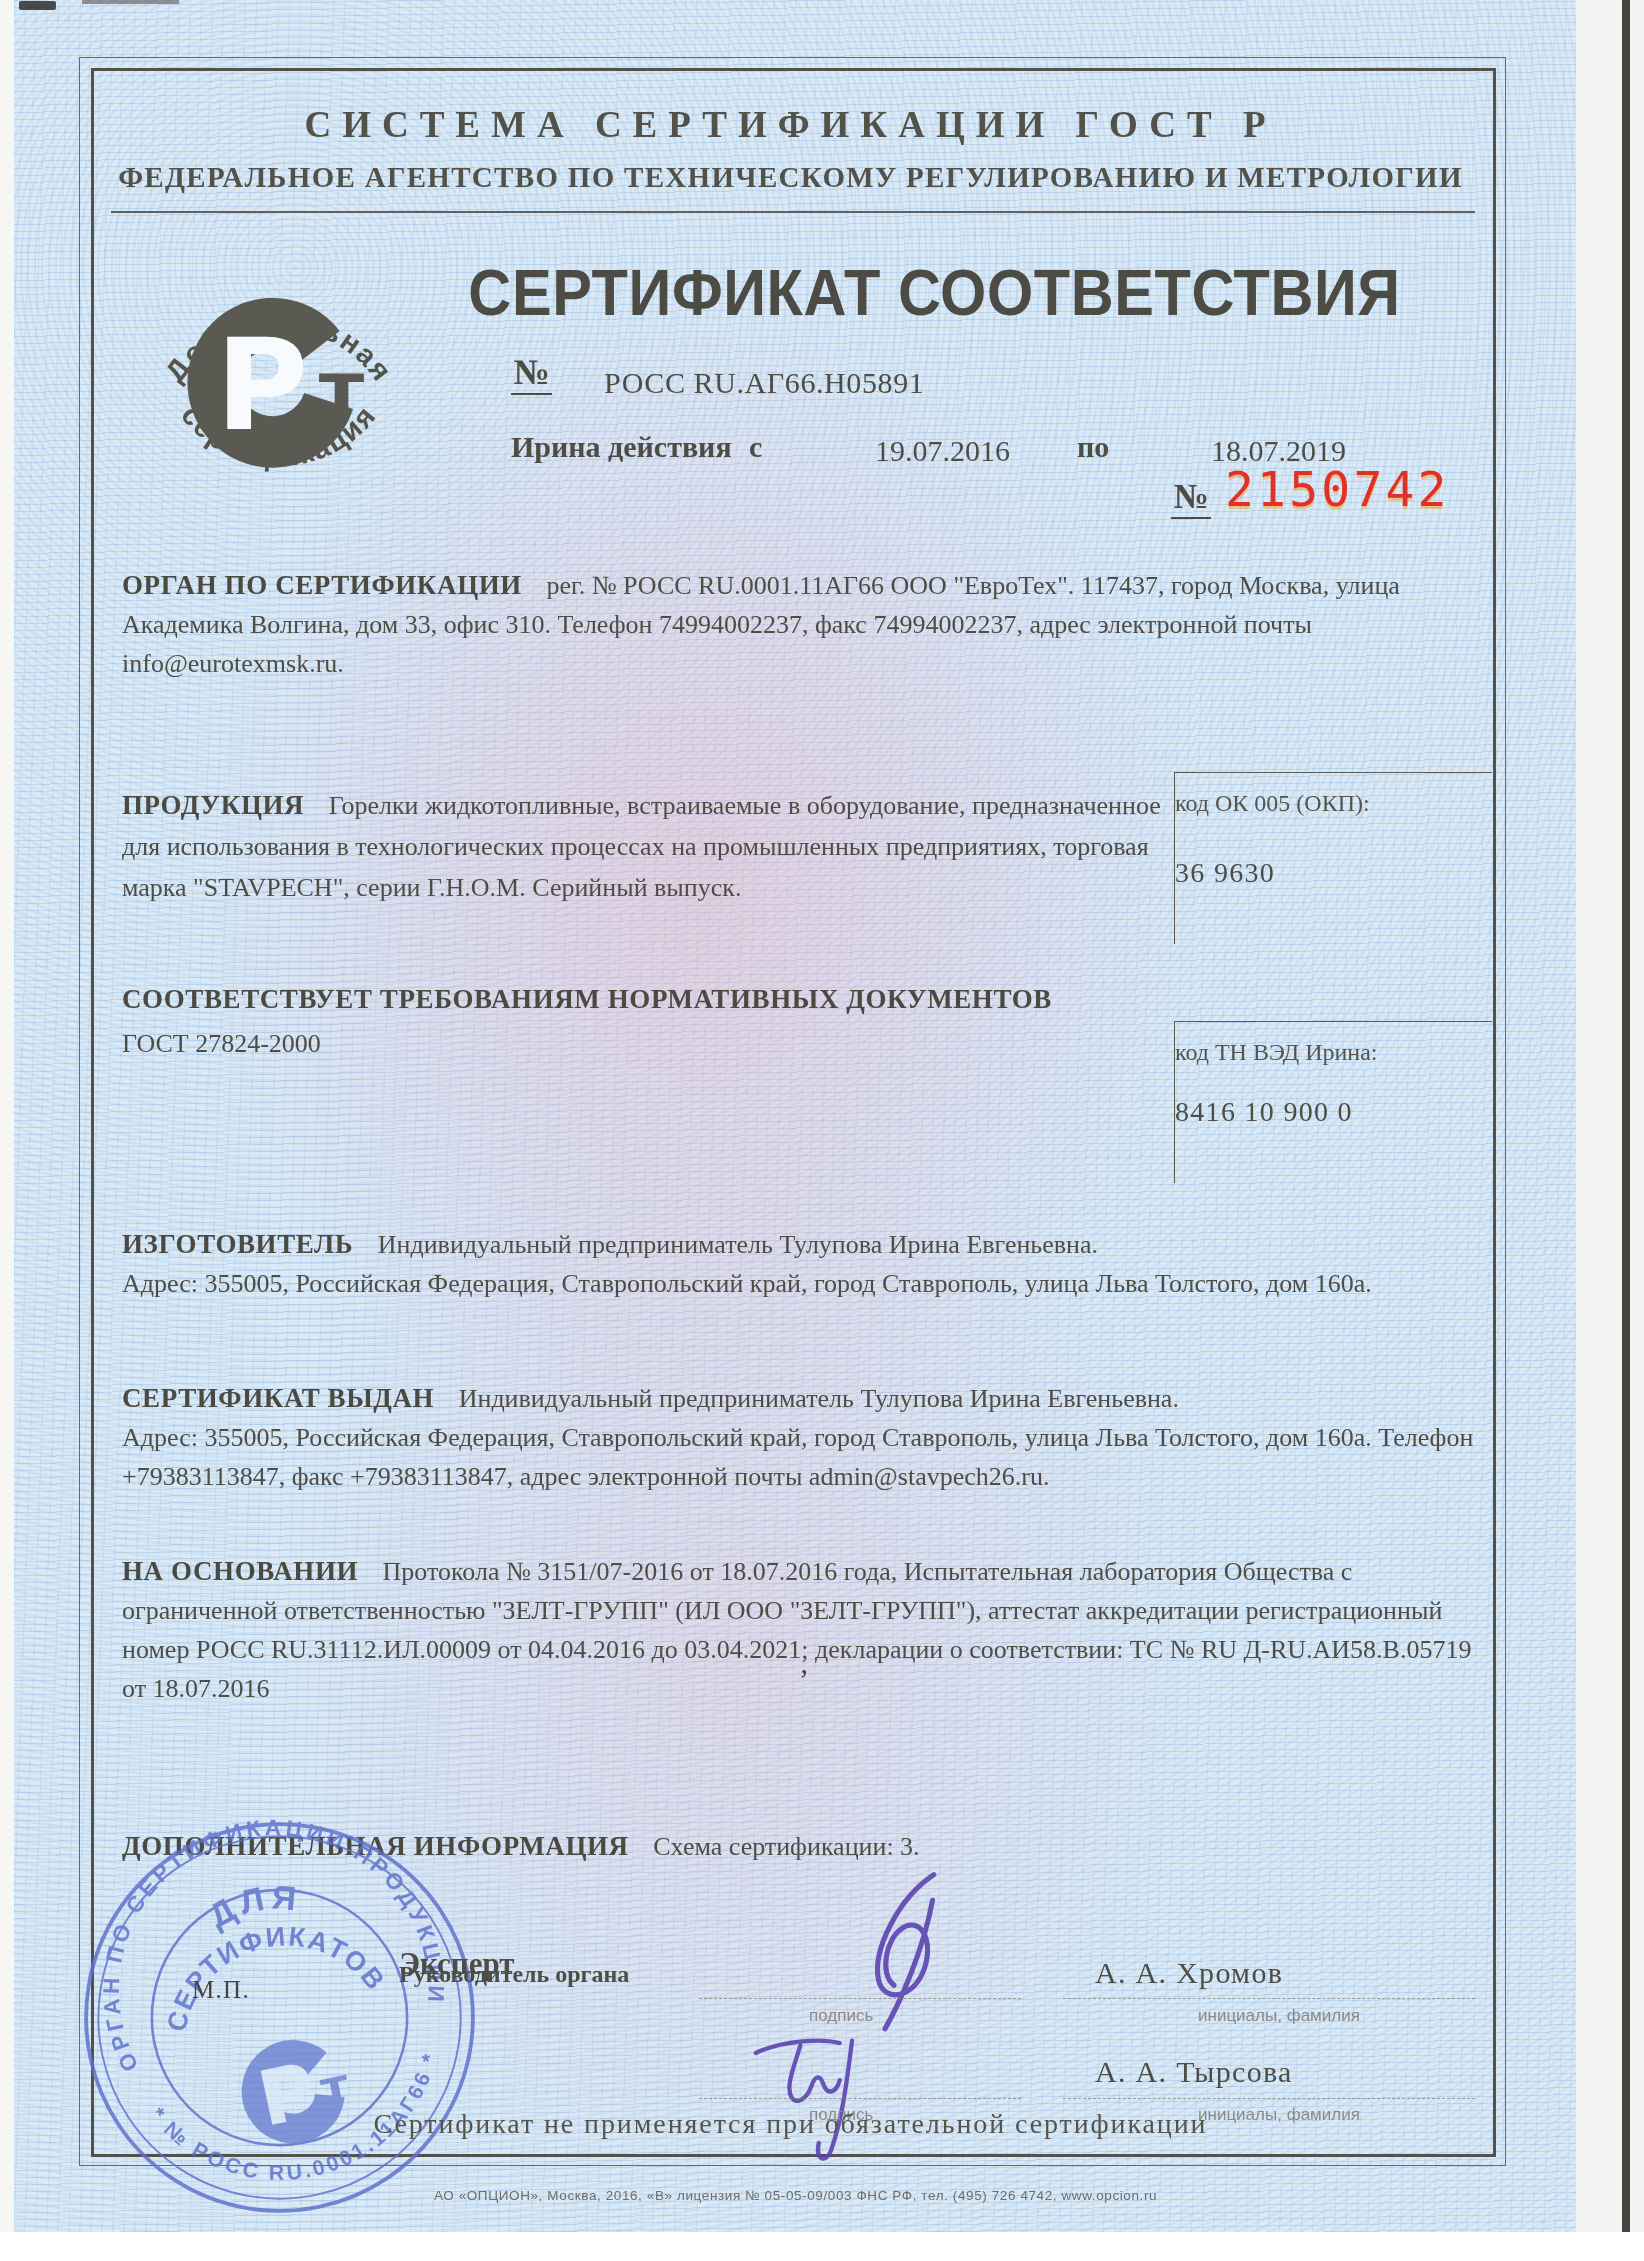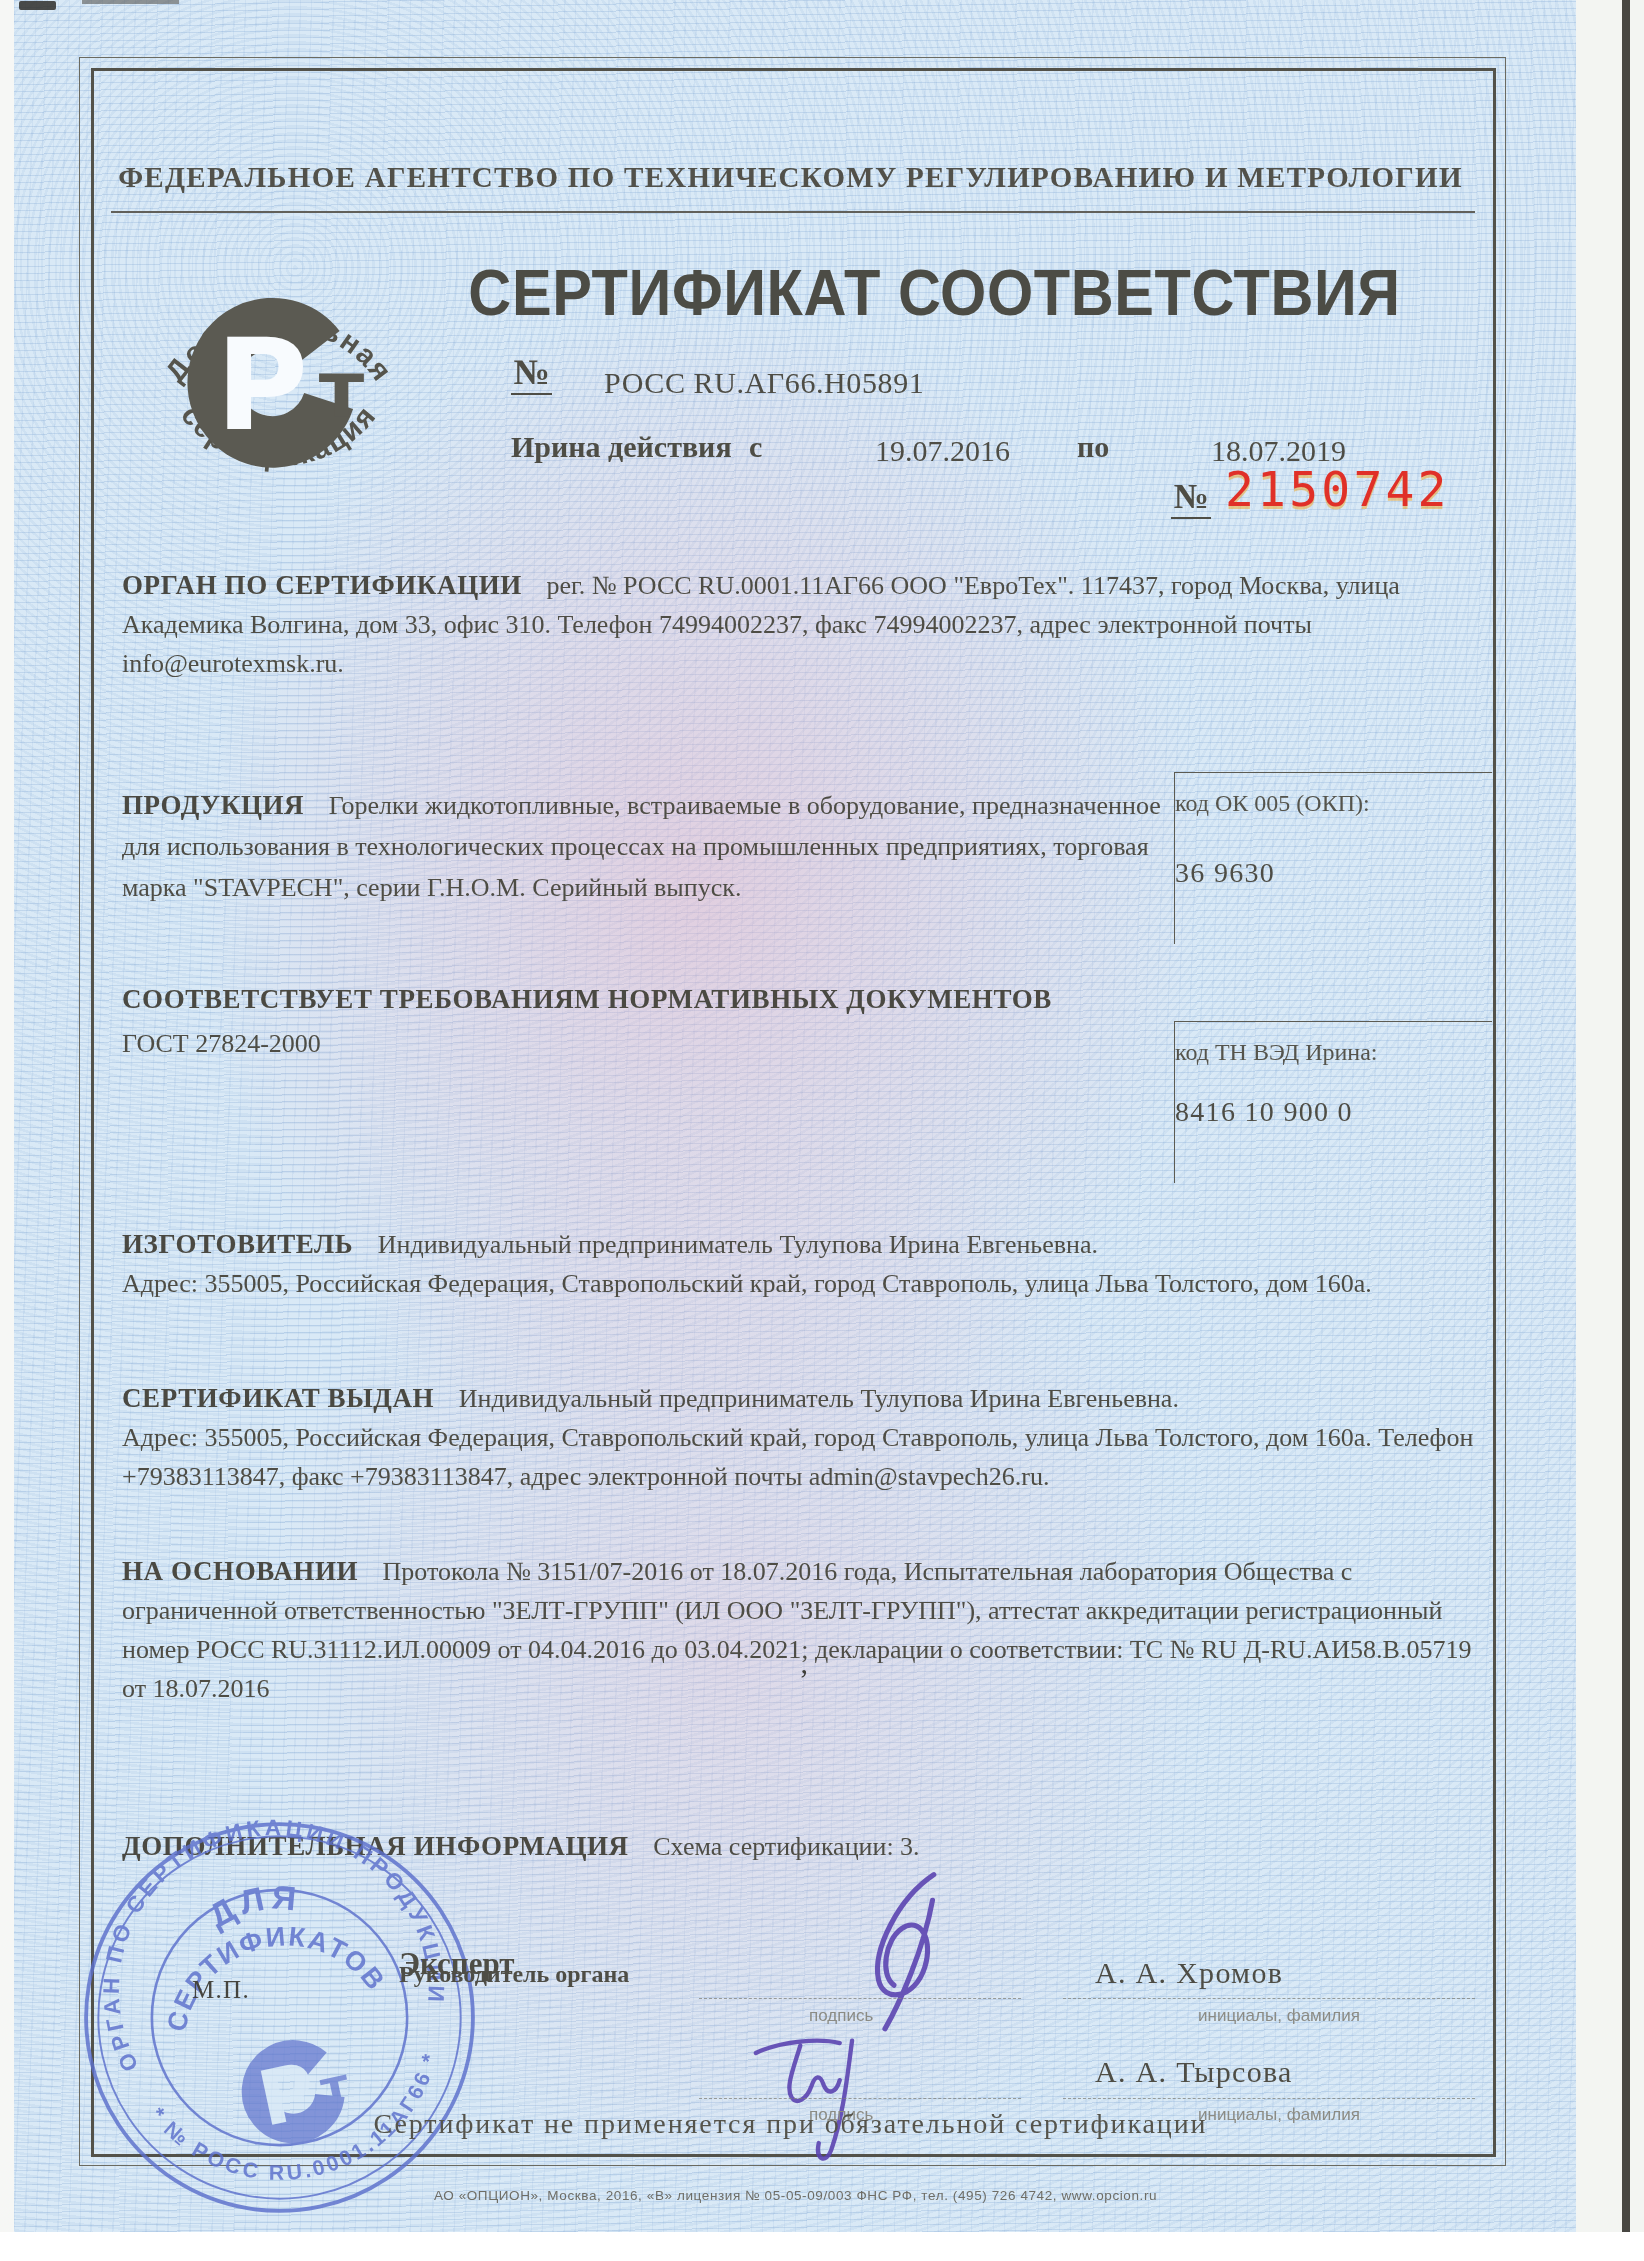--- a/index.html
+++ b/index.html
@@ -97,20 +97,21 @@
   <div class="left-margin"></div>
   <div class="right-margin"></div>
   <div class="right-dark"></div>
   <div class="bottom-margin"></div>
   <div class="smudge1"></div>
   <div class="smudge2"></div>
 
   <div class="frame-outer"></div>
   <div class="frame-inner"></div>
 
+  <div class="h-system">СИСТЕМА СЕРТИФИКАЦИИ ГОСТ Р</div>
   <div class="h-agency">ФЕДЕРАЛЬНОЕ АГЕНТСТВО ПО ТЕХНИЧЕСКОМУ РЕГУЛИРОВАНИЮ И МЕТРОЛОГИИ</div>
   <div class="header-divider"></div>
 
   <svg class="rst-logo" width="290" height="283" viewBox="0 0 450 440">
     <defs>
       <path id="logoArcTop" d="M 48 262 A 182 182 0 0 1 392 262"></path>
       <path id="logoArcBot" d="M 40 218 A 188 188 0 0 0 400 218"></path>
     </defs>
     <text font-family="Liberation Sans, sans-serif" font-size="45" font-weight="700" fill="#55544c" letter-spacing="3">
       <textPath href="#logoArcTop" startOffset="50%" text-anchor="middle">Добровольная</textPath>

